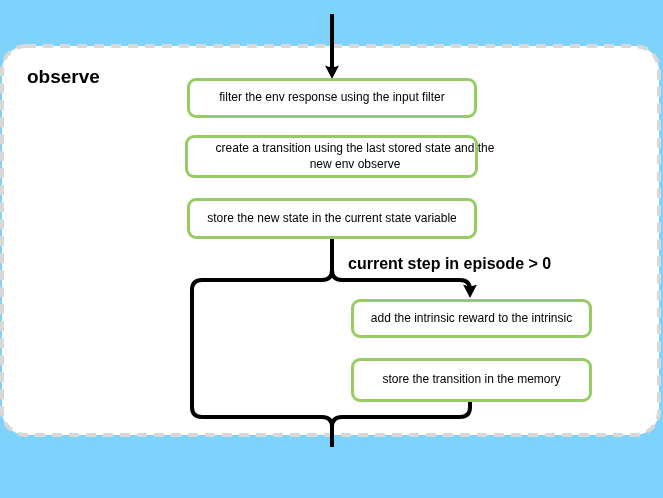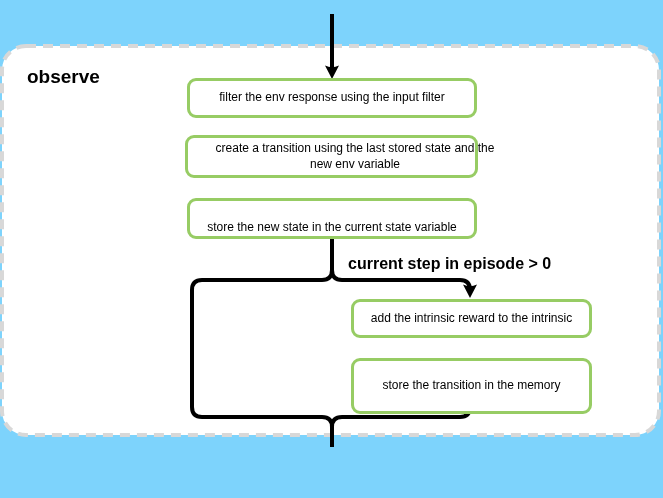--- a/index.html
+++ b/index.html
@@ -60,28 +60,28 @@
   <div class="title">observe</div>
 
   <div class="cond">current step in episode &gt; 0</div>
 
   <div class="node" style="left:187px;top:78px;width:290px;height:40px;">
     <span>filter the env response using the input filter</span>
   </div>
 
   <div class="node" style="left:185px;top:135px;width:293px;height:43px;padding-left:47px;">
     <span>create a transition using the last stored state and the</span>
-    <span>new env variable</span>
+    <span>new env observe</span>
   </div>
 
-  <div class="node" style="left:187px;top:198px;width:290px;height:41px;justify-content:flex-end;">
+  <div class="node" style="left:187px;top:198px;width:290px;height:41px;">
     <span>store the new state in the current state variable</span>
   </div>
 
   <div class="node" style="left:351px;top:299px;width:241px;height:39px;">
     <span>add the intrinsic reward to the intrinsic</span>
   </div>
 
-  <div class="node" style="left:351px;top:358px;width:241px;height:56px;">
+  <div class="node" style="left:351px;top:358px;width:241px;height:44px;">
     <span>store the transition in the memory</span>
   </div>
 
 </div>
 
 </body></html>

